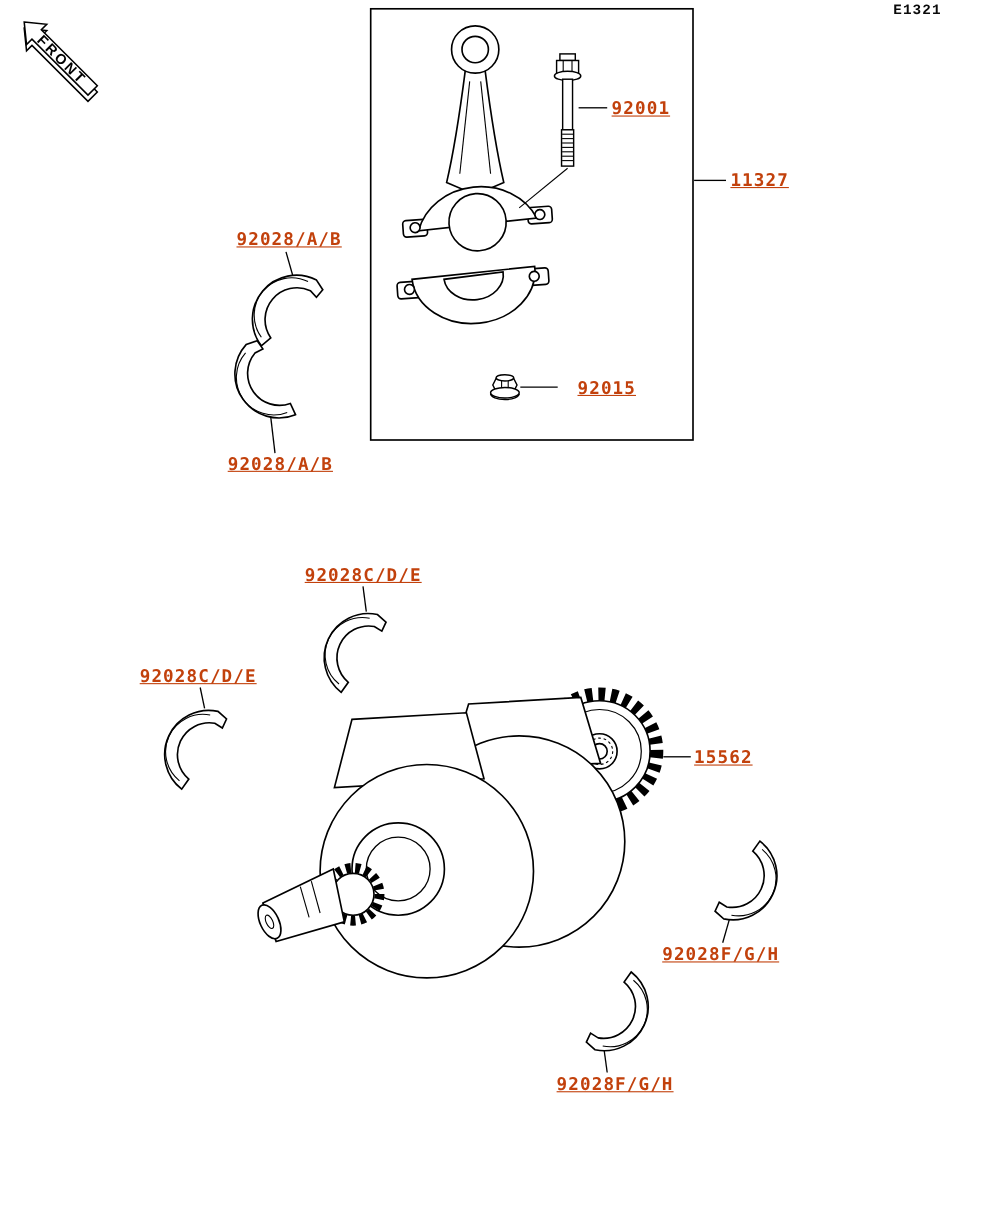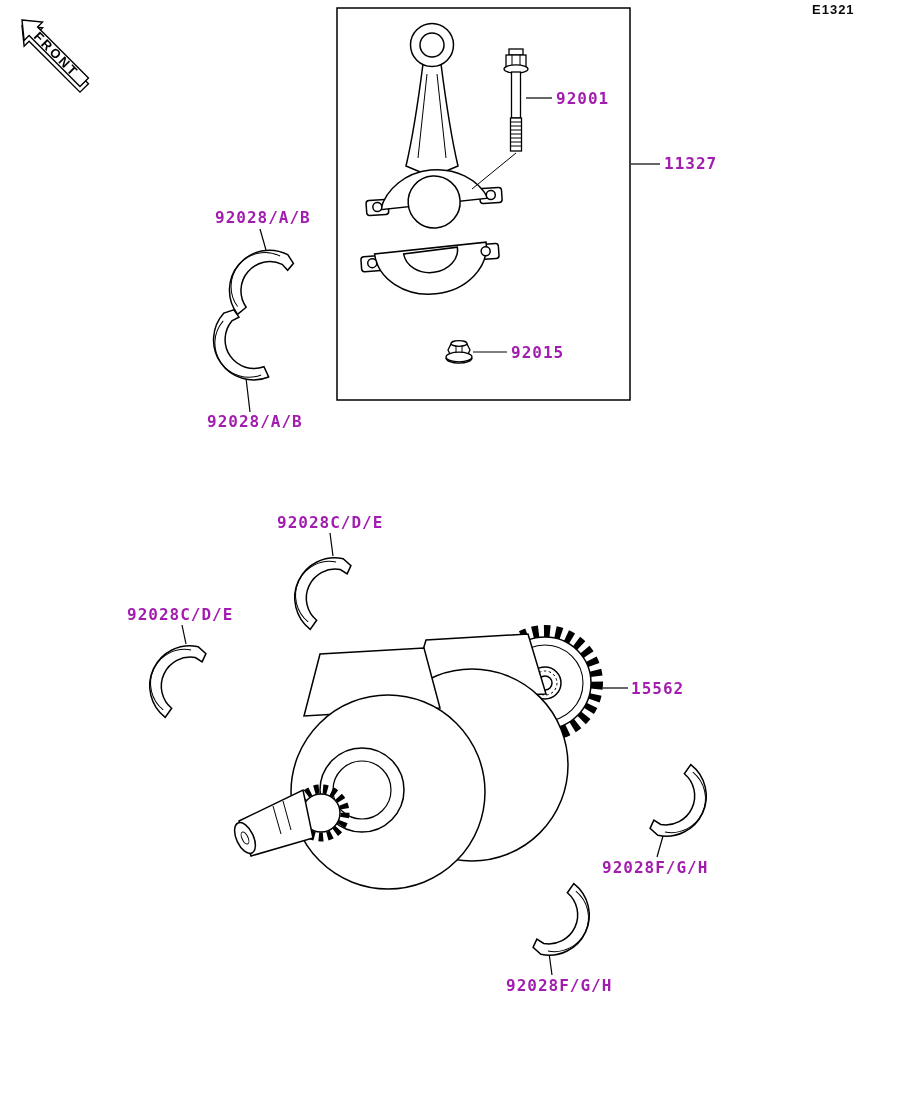--- a/index.html
+++ b/index.html
@@ -3,25 +3,25 @@
 <meta charset="utf-8">
 <style>
   html,body{margin:0;padding:0;background:#fff;}
   .stage{
     position:relative;width:914px;height:1103px;background:#ffffff;
     font-family:"DejaVu Sans Mono",monospace;overflow:hidden;
   }
   .stage svg{position:absolute;left:0;top:0;}
   .plabel{
     position:absolute;font-family:"DejaVu Sans Mono",monospace;
-    font-weight:bold;font-size:16px;letter-spacing:1px;color:#a21caf;
-    white-space:nowrap;line-height:1;
+    font-weight:bold;font-size:16px;letter-spacing:1px;color:#c2410c;
+    white-space:nowrap;line-height:1;text-decoration:underline;
   }
   .codelabel{
-    position:absolute;font-family:Liberation Sans, sans-serif;
+    position:absolute;font-family:Liberation Mono, monospace;
     font-weight:bold;font-size:13px;letter-spacing:1px;color:#0a0a0a;
     white-space:nowrap;line-height:1;
   }
 </style>
 </head>
 <body>
 
 <div class="stage">
 
   <svg width="914" height="1103" viewBox="0 0 914 1103">
@@ -155,21 +155,21 @@
         <line x1="283" y1="801" x2="291" y2="830" stroke-width="1"></line>
         <line x1="273" y1="806" x2="281" y2="834" stroke-width="1"></line>
       </g>
     </g>
   </svg>
 
   <div class="codelabel" style="left:812px;top:3px">E1321</div>
 
   <div class="plabel" style="left:556px;top:91px">92001</div>
   <div class="plabel" style="left:664px;top:156px">11327</div>
-  <div class="plabel" style="left:511px;top:345px">92015</div>
+  <div class="plabel" style="left:525px;top:345px">92015</div>
   <div class="plabel" style="left:215px;top:210px">92028/A/B</div>
   <div class="plabel" style="left:207px;top:414px">92028/A/B</div>
   <div class="plabel" style="left:277px;top:515px">92028C/D/E</div>
   <div class="plabel" style="left:127px;top:607px">92028C/D/E</div>
   <div class="plabel" style="left:631px;top:681px">15562</div>
   <div class="plabel" style="left:602px;top:860px">92028F/G/H</div>
   <div class="plabel" style="left:506px;top:978px">92028F/G/H</div>
 
 </div>
 

